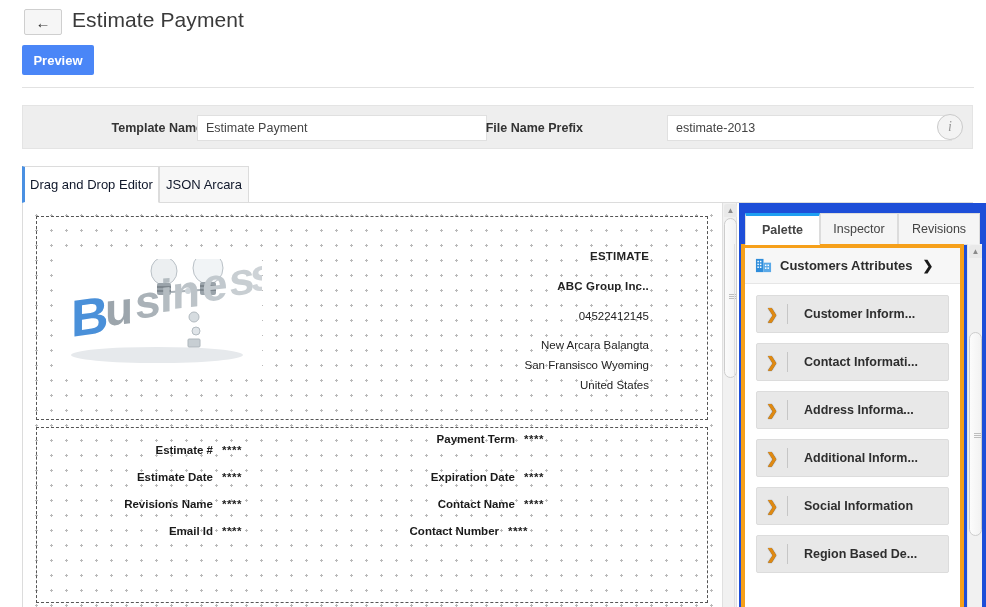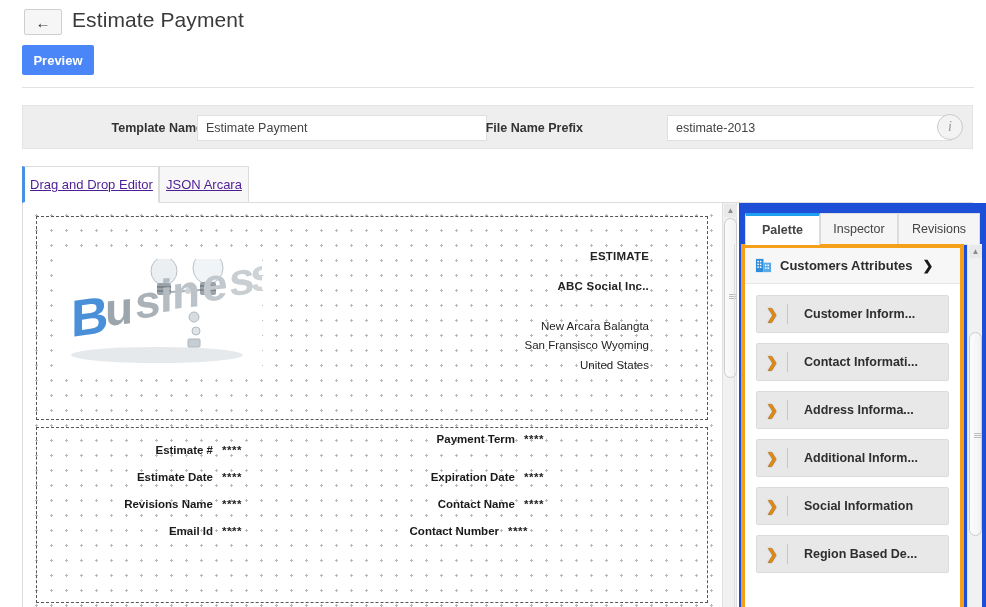--- a/index.html
+++ b/index.html
@@ -84,25 +84,24 @@
   
   .editor-tabs {
     position: absolute; left: 22px; top: 166px; width: 951px; height: 37px;
     background: #fff;
     border-bottom: 1px solid #dcdcdc;
     box-sizing: border-box;
   }
   .etab {
     position: absolute; top: 0; height: 37px;
     display: flex; align-items: center; justify-content: center;
-    font-size: 13px; color: #4c1d95;
+    font-size: 13px; color: #0f172a;
     box-sizing: border-box; cursor: pointer;
     background: #f7f7f7;
     border: 1px solid #dcdcdc;
-    text-decoration: underline;
   }
   .etab.active {
     background: #fff;
     border-bottom-color: #fff;
     border-left: 3px solid #4a90e2;
   }
   .etab.t1 { left: 0; width: 137px; }
   .etab.t2 { left: 137px; width: 90px; }
 
   
@@ -337,22 +336,23 @@
             <text x="145" y="58" font-size="46" fill="#c2c9ce" transform="skewY(-6)">e</text>
             <text x="172" y="55" font-size="46" fill="#c8ced2" transform="skewY(-6)">s</text>
             <text x="193" y="53" font-size="46" fill="#ced3d7" transform="skewY(-6)">s</text>
           </g>
         </svg>
       </div>
 
       <div class="doc-right">
         <div class="bold">ESTIMATE</div>
         <div class="spacer"></div>
-        <div class="bold">ABC Social Inc..</div>
+        <div class="bold">ABC Group Inc..</div>
         <div class="spacer"></div>
+        <div>04522412145</div>
         <div class="spacer"></div>
         <div>New Arcara Balangta</div>
         <div>San Fransisco  Wyoming</div>
         <div>United States</div>
       </div>
     </div>
 
     <div class="region region-fields">
       <div class="frow col-left" style="left:0px;  top:16px;">
         <span class="flab">Estimate #</span><span class="fval">****</span>

